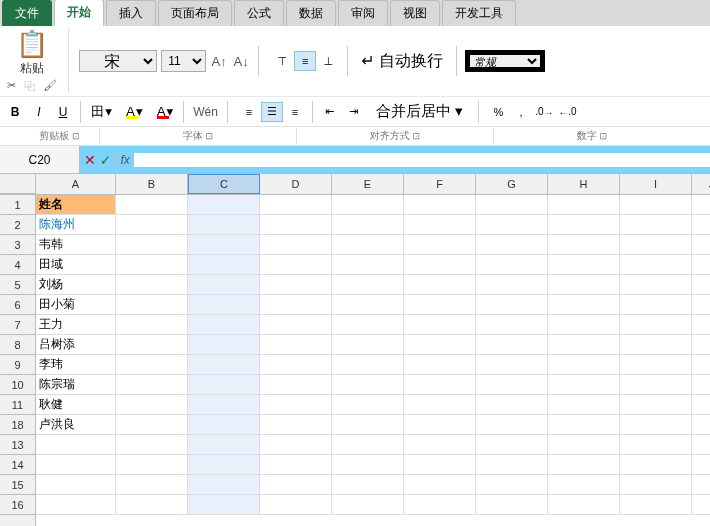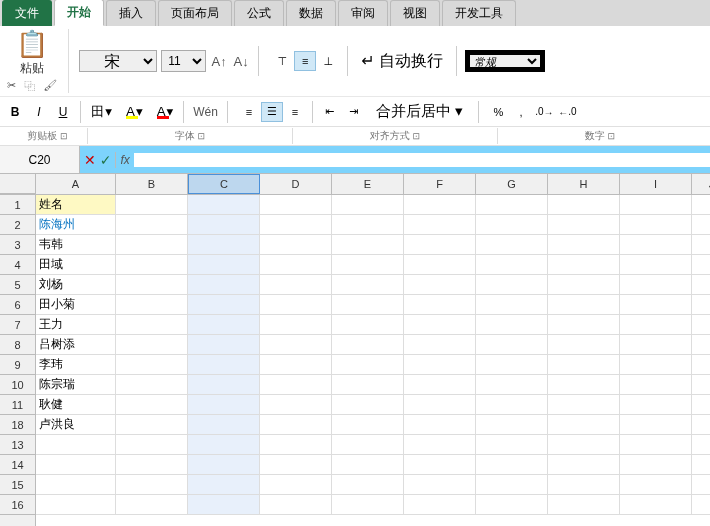--- a/index.html
+++ b/index.html
@@ -38,21 +38,21 @@
 
     .border-btn, .fill-btn, .color-btn { display: flex; align-items: center; gap: 1px; border: 1px solid transparent; background: none; cursor: pointer; padding: 1px 3px; }
 
     .indent-group { display: flex; gap: 2px; }
     .merge-btn { font-size: 15px; border: 1px solid transparent; background: none; cursor: pointer; padding: 2px 4px; white-space: nowrap; }
 
     .pct-btn, .comma-btn, .dollar-btn { font-size: 11px; border: 1px solid transparent; background: none; cursor: pointer; padding: 2px 4px; }
     .dec-group { display: flex; gap: 1px; }
 
     
-    .section-labels { display: flex; align-items: center; font-size: 10px; color: #777; border-top: 1px solid #e0e0e0; padding: 1px 8px; gap: 0; }
+    .section-labels { display: flex; align-items: center; font-size: 10px; color: #777; border-top: 1px solid #e0e0e0; padding: 1px 20px; gap: 0; }
     .section-label { flex: 1; text-align: center; border-right: 1px solid #ddd; padding: 1px 0; }
     .section-label:last-child { border-right: none; }
 
     
     .formula-bar { display: flex; align-items: center; border-bottom: 1px solid #bbb; height: 28px; background: #7dd3fc; }
     .name-box { width: 80px; height: 100%; border: none; border-right: 1px solid #bbb; text-align: center; font-size: 12px; padding: 0 4px; outline: none; background: #f5f5f5; }
     .formula-icons { display: flex; align-items: center; padding: 0 4px; gap: 4px; border-right: 1px solid #bbb; }
     .fx-label { font-size: 12px; color: #555; font-style: italic; padding: 0 4px; }
     .formula-input { flex: 1; border: none; outline: none; font-size: 12px; padding: 0 4px; }
 
@@ -78,21 +78,21 @@
     .col-d { width: 72px; min-width: 72px; }
     .col-e { width: 72px; min-width: 72px; }
     .col-f { width: 72px; min-width: 72px; }
     .col-g { width: 72px; min-width: 72px; }
     .col-h { width: 72px; min-width: 72px; }
     .col-i { width: 72px; min-width: 72px; }
     .col-j { width: 40px; min-width: 40px; }
 
     .cell-name { text-align: center; }
     .cell-blue { color: #0070c0; }
-    .cell-header { font-weight: normal; background: #fef9c3; }
+    .cell-header { font-weight: bold; background: #fdba74; }
     .selected-col-header { background: #bdd7ee; border: 1px solid #4a90d9; }
   </style>
 </head>
 <body>
 
 <div class="tab-bar">
   <div class="tab" style="background:#217346;color:#fff;border-color:#217346;">文件</div>
   <div class="tab active">开始</div>
   <div class="tab">插入</div>
   <div class="tab">页面布局</div>

